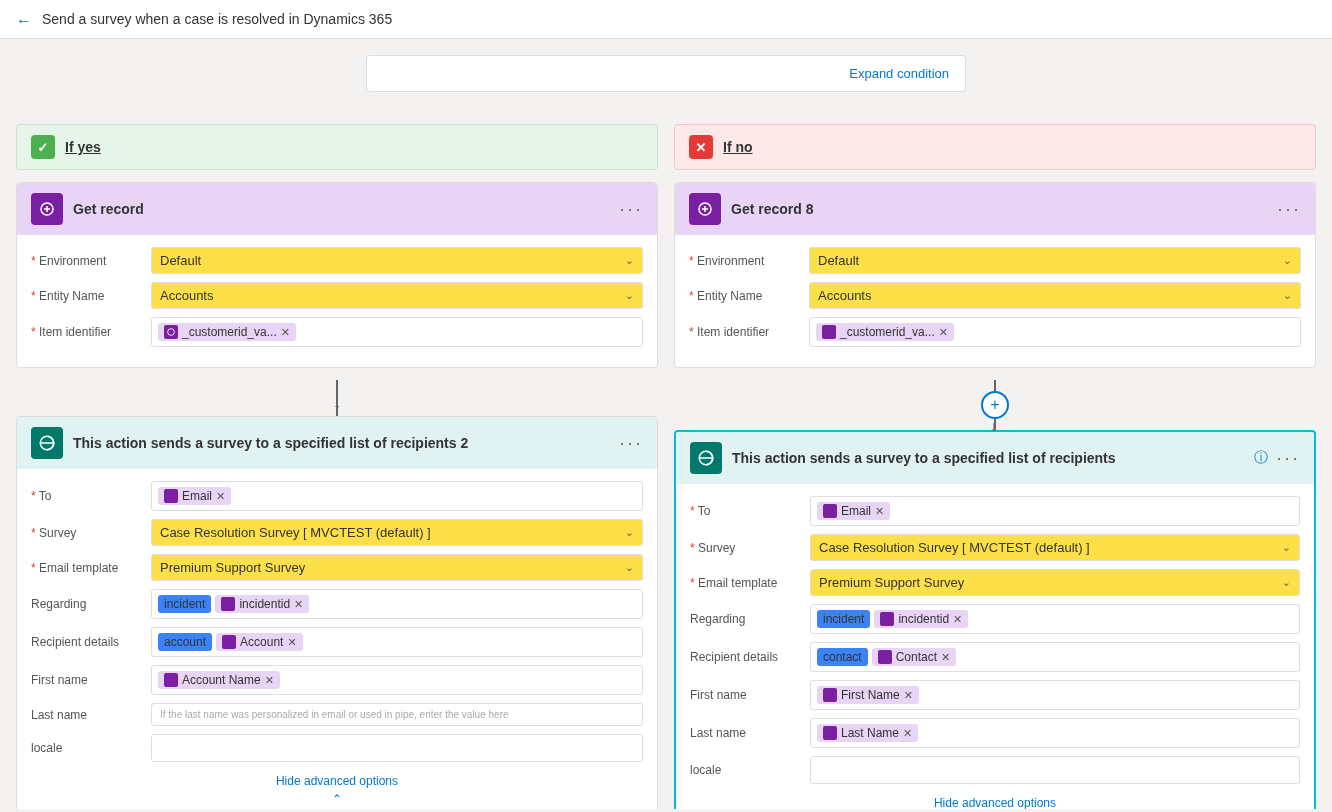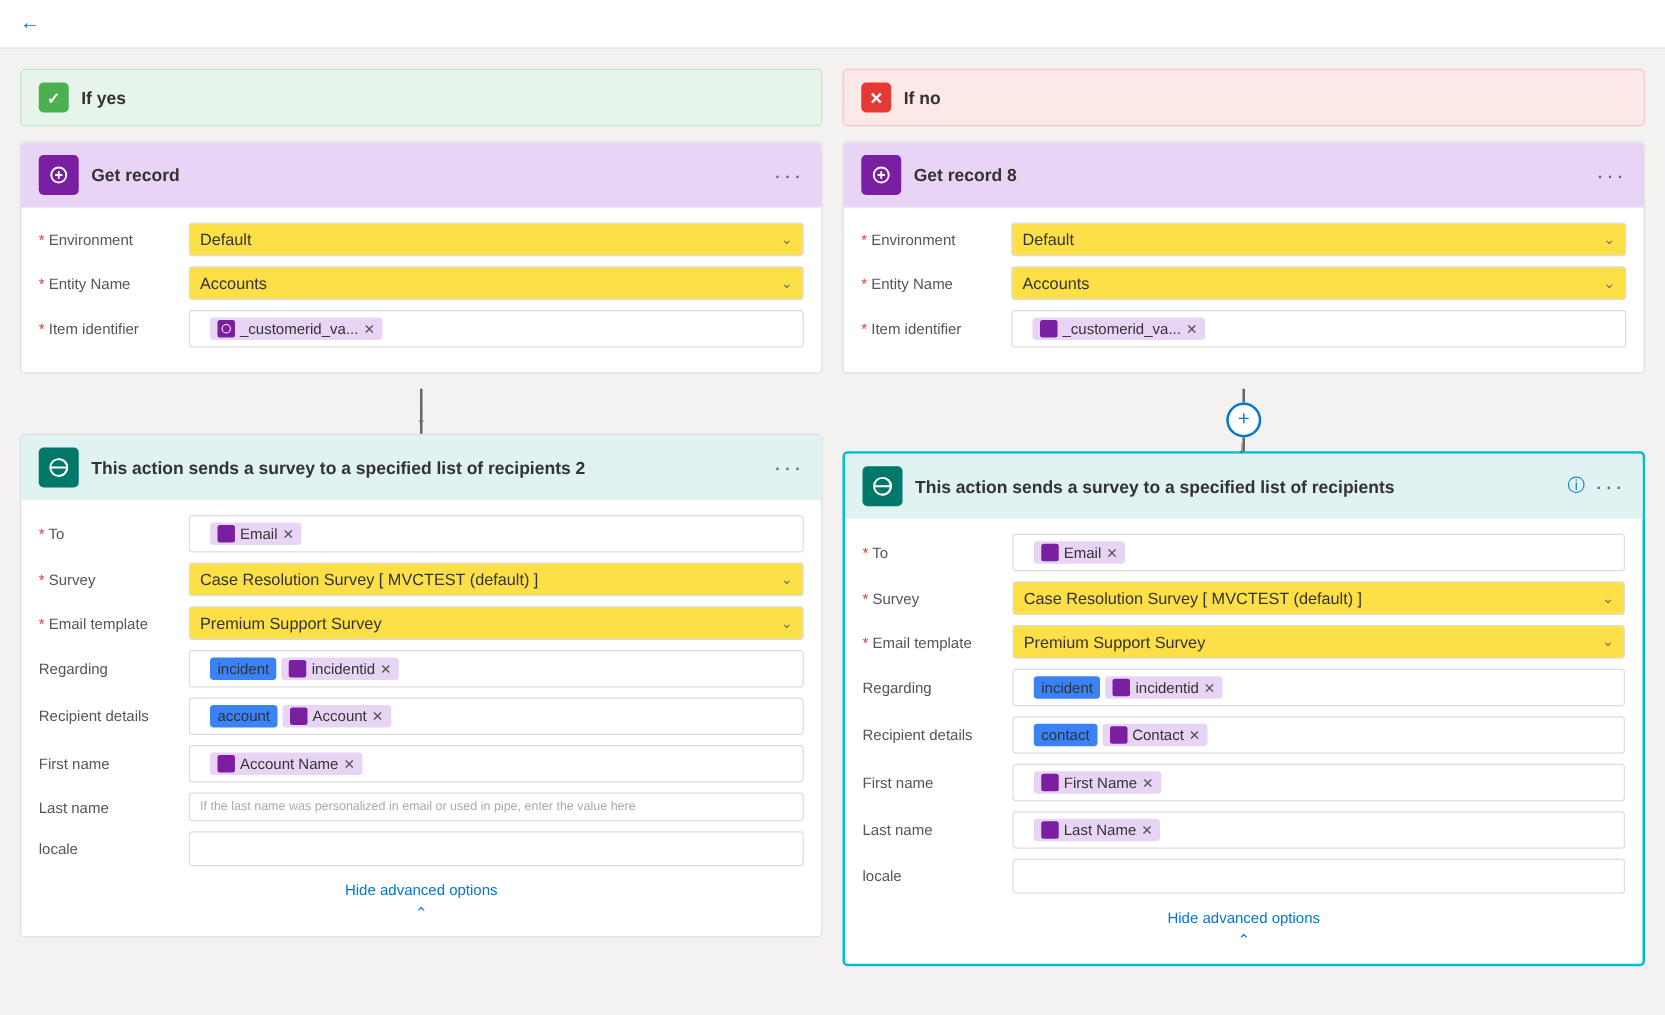--- a/index.html
+++ b/index.html
@@ -80,21 +80,21 @@
       height: 24px;
       border-radius: 4px;
       display: flex;
       align-items: center;
       justify-content: center;
       font-weight: bold;
       font-size: 13px;
     }
     .branch-icon.yes { background: #4caf50; color: white; }
     .branch-icon.no { background: #e53935; color: white; }
-    .branch-label { font-size: 14px; font-weight: 600; }
+    .branch-label { font-size: 14px; font-weight: 600; text-decoration: underline; }
     .card {
       background: #fff;
       border: 1px solid #ddd;
       border-radius: 4px;
       margin-bottom: 12px;
     }
     .card.teal-border {
       border: 2px solid #00bcd4;
     }
     .card-header {
@@ -154,21 +154,21 @@
       display: flex;
       align-items: center;
       justify-content: space-between;
       background: #fde047;
       cursor: pointer;
     }
     .select-control .chevron { color: #666; font-size: 11px; }
     .tag-input {
       border: 1px solid #ddd;
       border-radius: 3px;
-      padding: 4px 16px;
+      padding: 4px 6px;
       display: flex;
       align-items: center;
       flex-wrap: wrap;
       gap: 4px;
       background: #fff;
       min-height: 30px;
     }
     .tag {
       display: inline-flex;
       align-items: center;
@@ -269,24 +269,30 @@
       display: flex;
       align-items: center;
       gap: 8px;
     }
   </style>
 </head>
 <body>
 
 <div class="top-bar">
   <span class="back-arrow">←</span>
+  <span class="top-title">Send a survey when a case is resolved in Dynamics 365</span>
 </div>
 
 <div class="main-canvas">
 
+  <div style="display:flex; justify-content:center; margin-bottom:16px;">
+    <div class="expand-bar">
+      <span class="expand-link">Expand condition</span>
+    </div>
+  </div>
 
   <div class="branches">
 
     <div class="branch">
       <div class="branch-header yes">
         <div class="branch-icon yes">
           <span>✓</span>
         </div>
         <span class="branch-label">If yes</span>
       </div>

